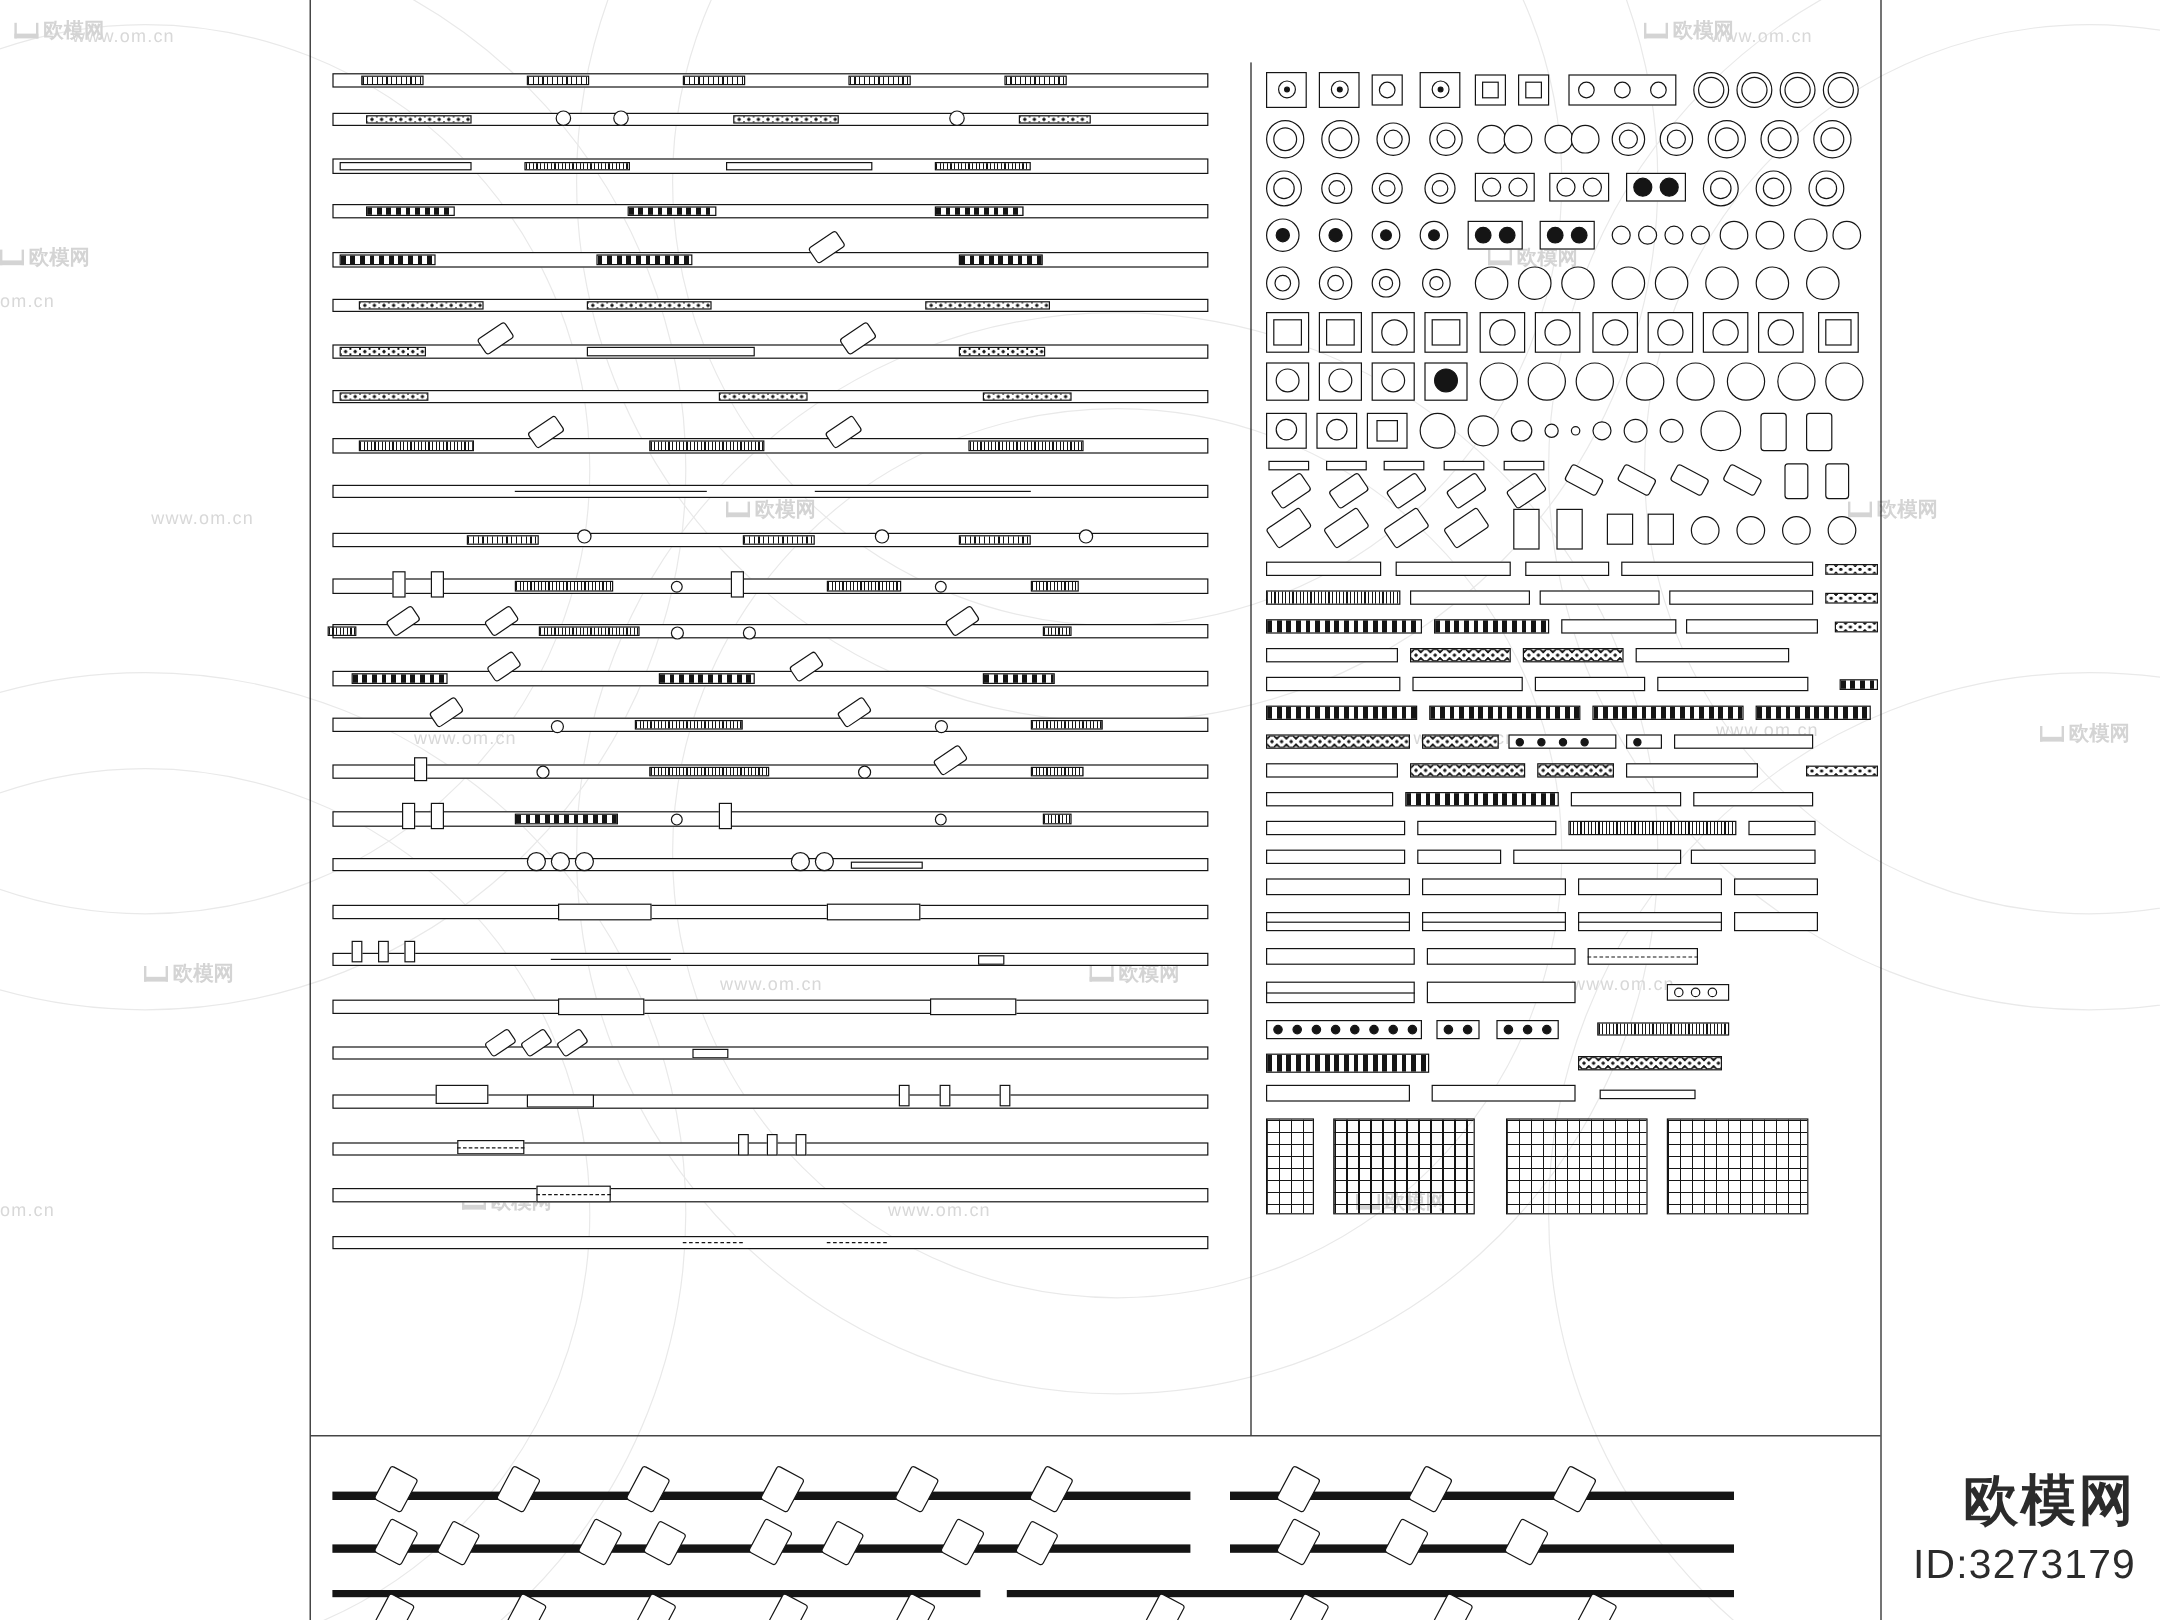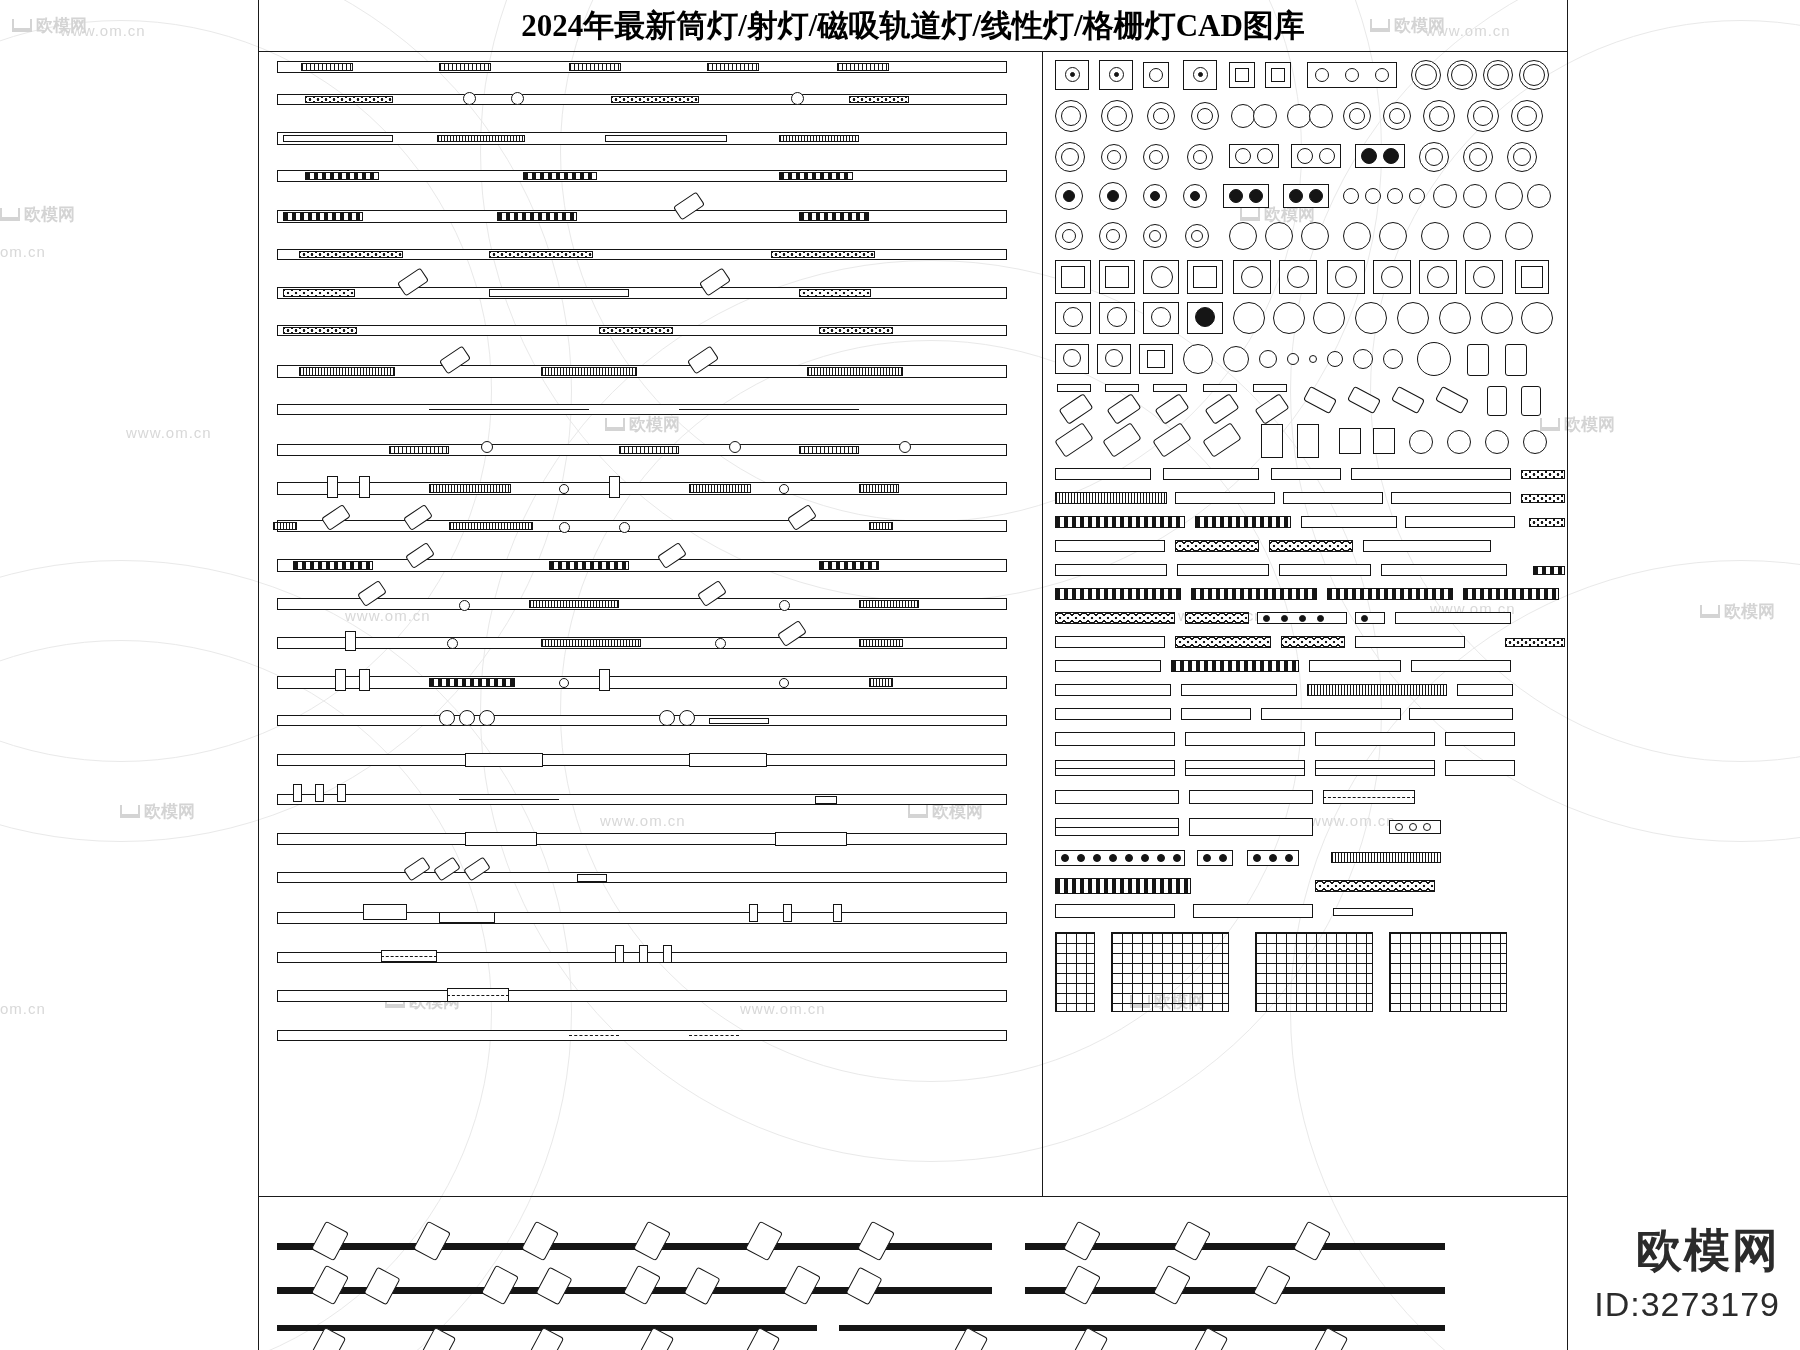--- a/index.html
+++ b/index.html
@@ -297,23 +297,20 @@
         <span>欧模网</span>
       </div>
     <div class="wm-badge" style="left:1130px; top:990px;">
         <span class="mark"></span>
         <span>欧模网</span>
       </div>
   </div>
 
   <div id="sheet">
 
-    <div id="title-bar">
-      <span class="title">2024年最新筒灯/射灯/磁吸轨道灯/线性灯/格栅灯CAD图库</span>
-    </div>
 
     <div id="divider-mid"></div>
     <div id="divider-bottom"></div>
 
     <div class="panel" id="panel-left" style="left:0; top:52px; width:783px; height:1144px;">
 
       <div class="rail" style="left:18px; top:9px; width:730px; height:12px;"></div>
       <div class="hatch" style="left:42px; top:11px; width:52px; height:8px;"></div>
       <div class="hatch" style="left:180px; top:11px; width:52px; height:8px;"></div>
       <div class="hatch" style="left:310px; top:11px; width:52px; height:8px;"></div>

